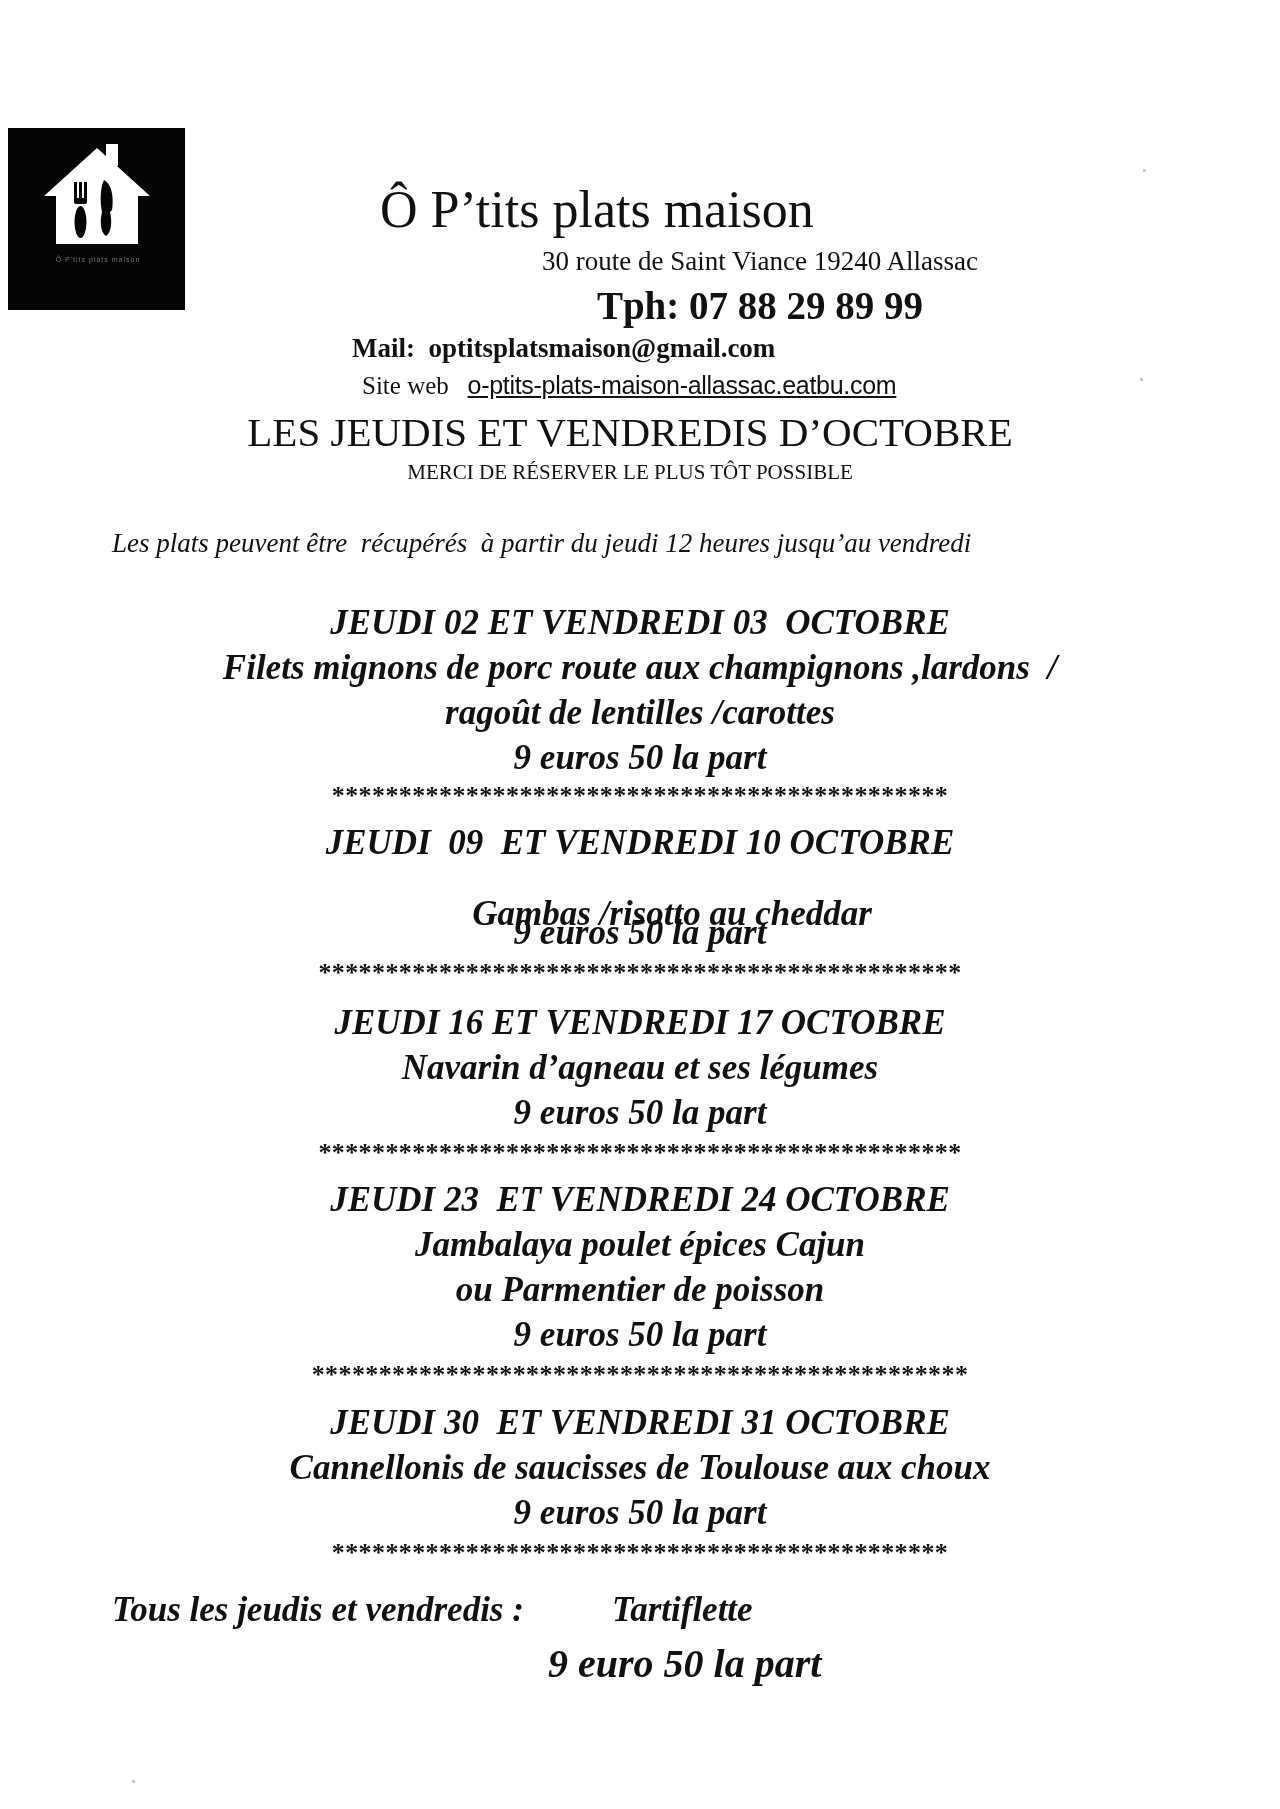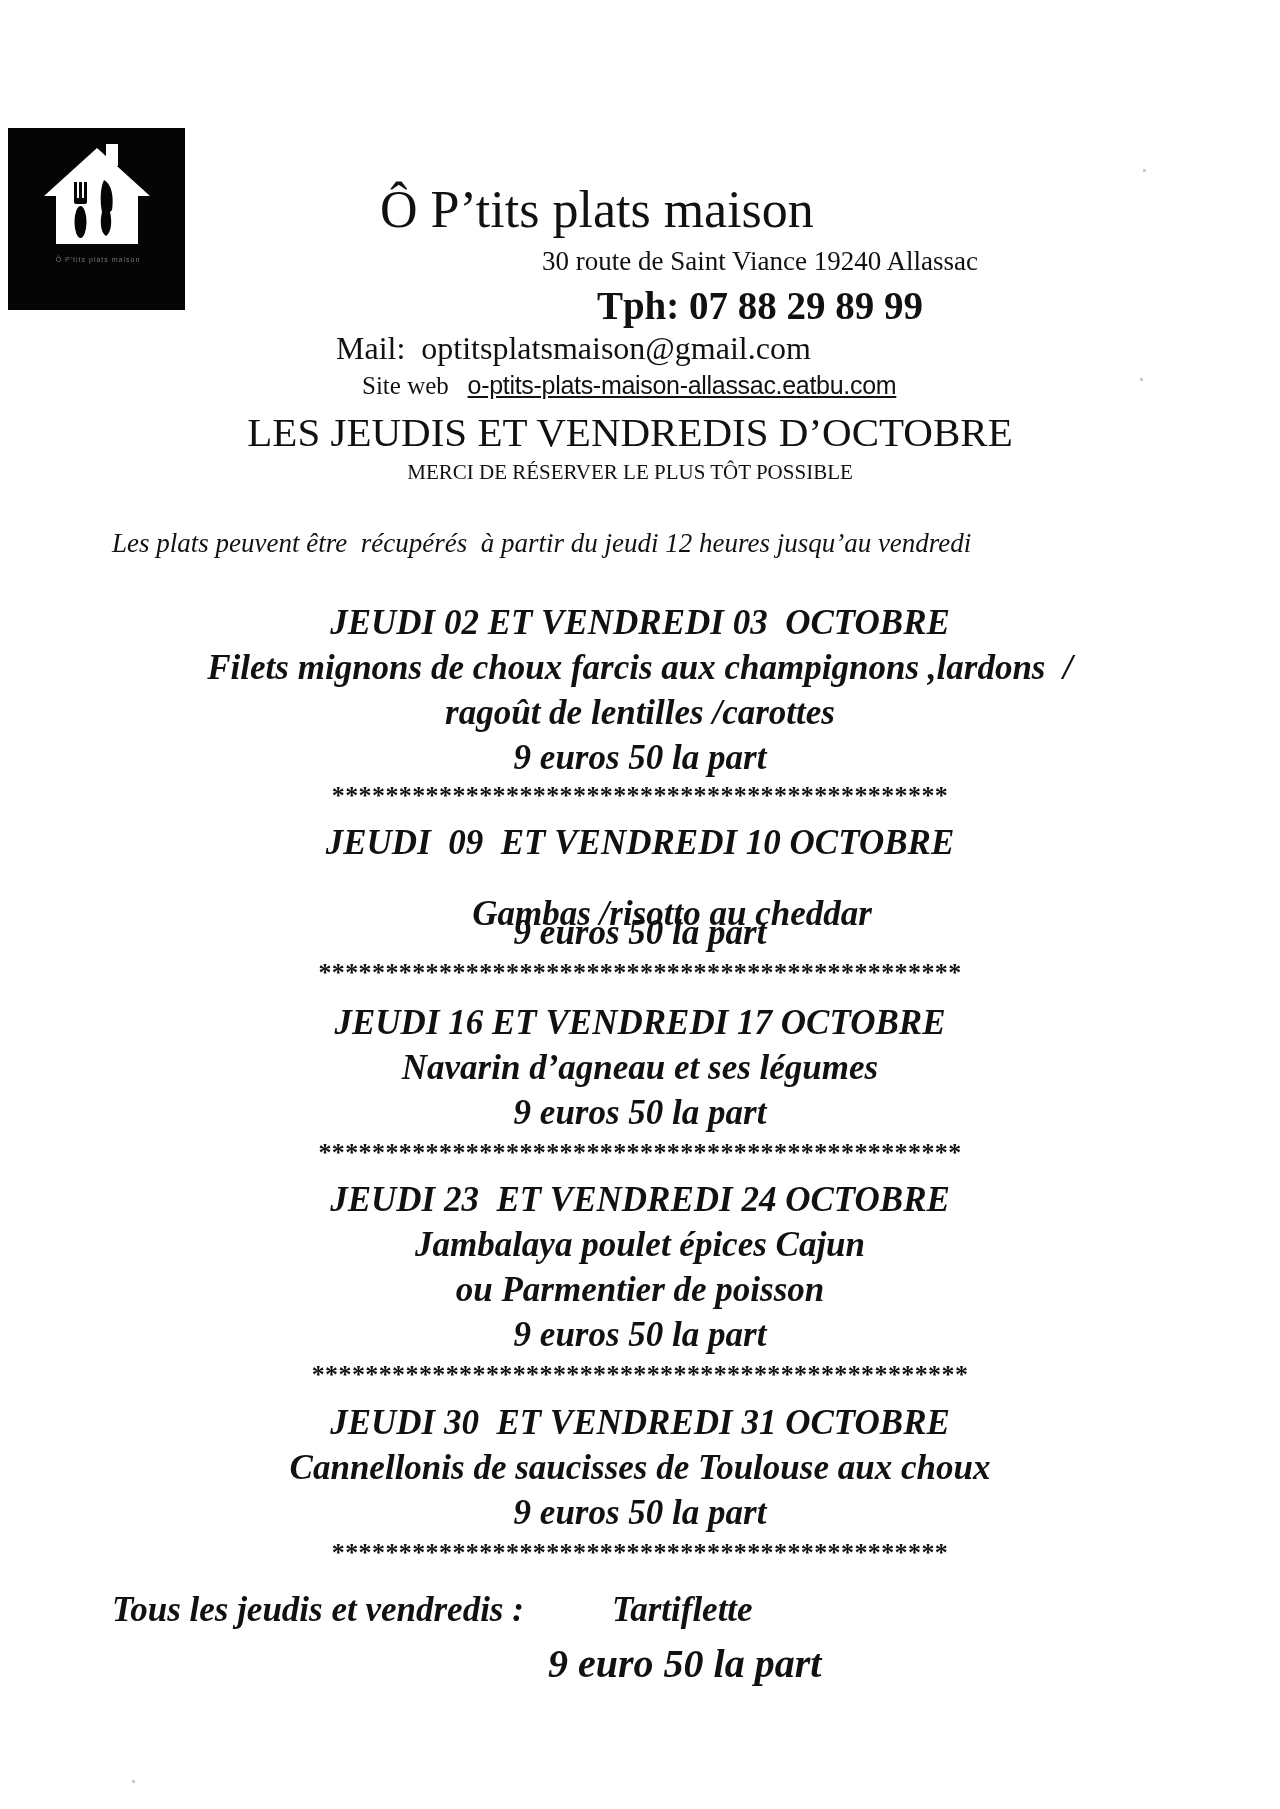--- a/index.html
+++ b/index.html
@@ -15,21 +15,21 @@
     #logo svg { position: absolute; left: 30px; top: 12px; }
     #logo .tagline {
       position: absolute; left: 10px; top: 128px; width: 160px; text-align: center;
       font-size: 7px; color: #777; letter-spacing: 1px; font-family: "Liberation Sans", sans-serif;
     }
 
     
     #title { left: 380px; top: 180px; width: 760px; text-align: left; font-size: 52px; line-height: 60px; }
     #address { left: 380px; top: 245px; width: 760px; text-align: center; font-size: 27px; line-height: 32px; }
     #phone { left: 380px; top: 284px; width: 760px; text-align: center; font-size: 39px; font-weight: bold; line-height: 44px; }
-    #mail { left: 336px; top: 332px; font-size: 32px; line-height: 32px; white-space: pre; }
+    #mail { left: 352px; top: 332px; font-size: 27px; line-height: 32px; white-space: pre; font-weight: bold; }
     #website { left: 362px; top: 369px; font-size: 25px; line-height: 32px; white-space: pre; }
     #website .url {
       font-family: "Liberation Sans", sans-serif; text-decoration: underline; font-size: 25px; letter-spacing: -0.3px;
     }
     #main-heading { top: 408px; font-size: 41px; line-height: 48px; left: 60px; width: 1140px; }
     #reserve-note { top: 458px; font-size: 21px; line-height: 28px; left: 80px; width: 1100px; }
 
     #pickup { left: 112px; top: 527px; width: 1060px; font-size: 27px; line-height: 33px; font-style: italic; }
 
     
@@ -71,21 +71,21 @@
 <div id="mail" class="abs"><span>Mail:</span>  <span>optitsplatsmaison@gmail.com</span></div>
 <div id="website" class="abs"><span>Site web</span>   <span class="url">o-ptits-plats-maison-allassac.eatbu.com</span></div>
 <div id="main-heading" class="abs center-line">LES JEUDIS ET VENDREDIS D’OCTOBRE</div>
 <div id="reserve-note" class="abs center-line">MERCI DE RÉSERVER LE PLUS TÔT POSSIBLE</div>
 
 <div id="pickup" class="abs">
   <div style="white-space:pre;">Les plats peuvent être  récupérés  à partir du jeudi 12 heures jusqu’au vendredi</div>
 </div>
 
 <div class="center-line bi" style="top:600px;">JEUDI 02 ET VENDREDI 03  OCTOBRE</div>
-<div class="center-line bi" style="top:645px;">Filets mignons de choux farcis aux champignons ,lardons  /</div>
+<div class="center-line bi" style="top:645px;">Filets mignons de porc route aux champignons ,lardons  /</div>
 <div class="center-line bi" style="top:690px;">ragoût de lentilles /carottes</div>
 <div class="center-line bi" style="top:735px;">9 euros 50 la part</div>
 <div class="center-line sep" style="top:783px;">**********************************************</div>
 
 <div class="center-line bi" style="top:820px;text-align:center;">JEUDI  09  ET VENDREDI 10 OCTOBRE</div>
 <div class="center-line bi" style="top:891px;margin-left:32px;">Gambas /risotto au cheddar</div>
 <div class="center-line bi" style="top:910px;">9 euros 50 la part</div>
 <div class="center-line sep" style="top:960px;">************************************************</div>
 
 <div class="center-line bi" style="top:1000px;">JEUDI 16 ET VENDREDI 17 OCTOBRE</div>

